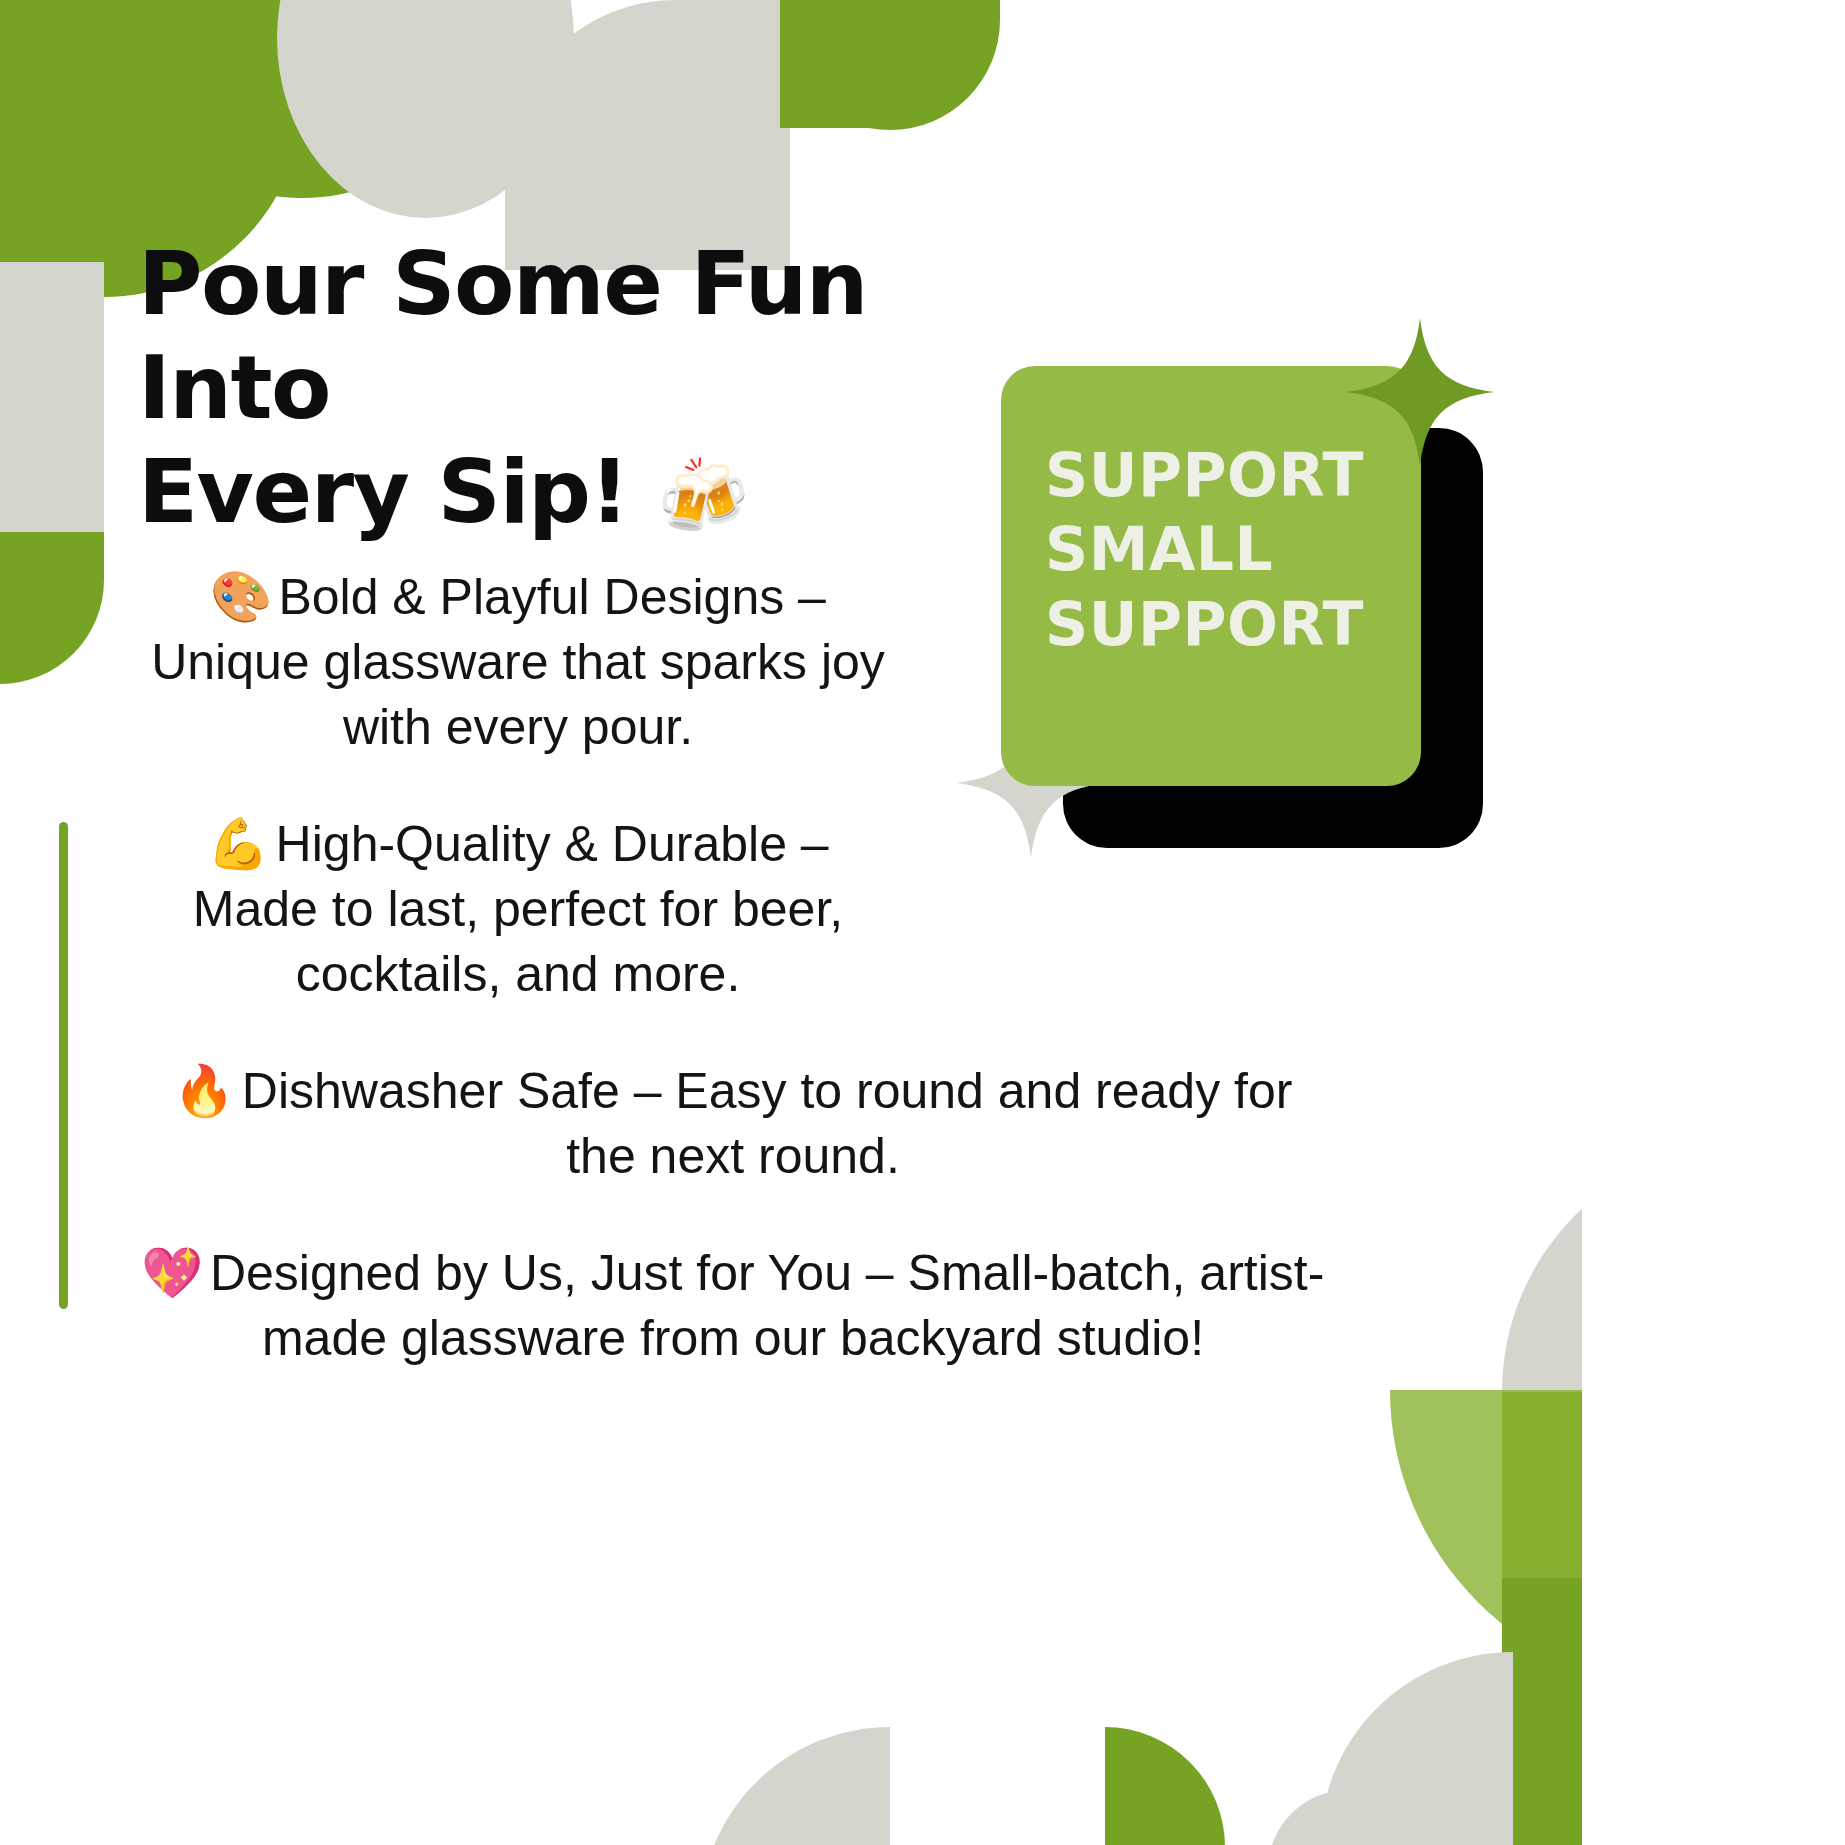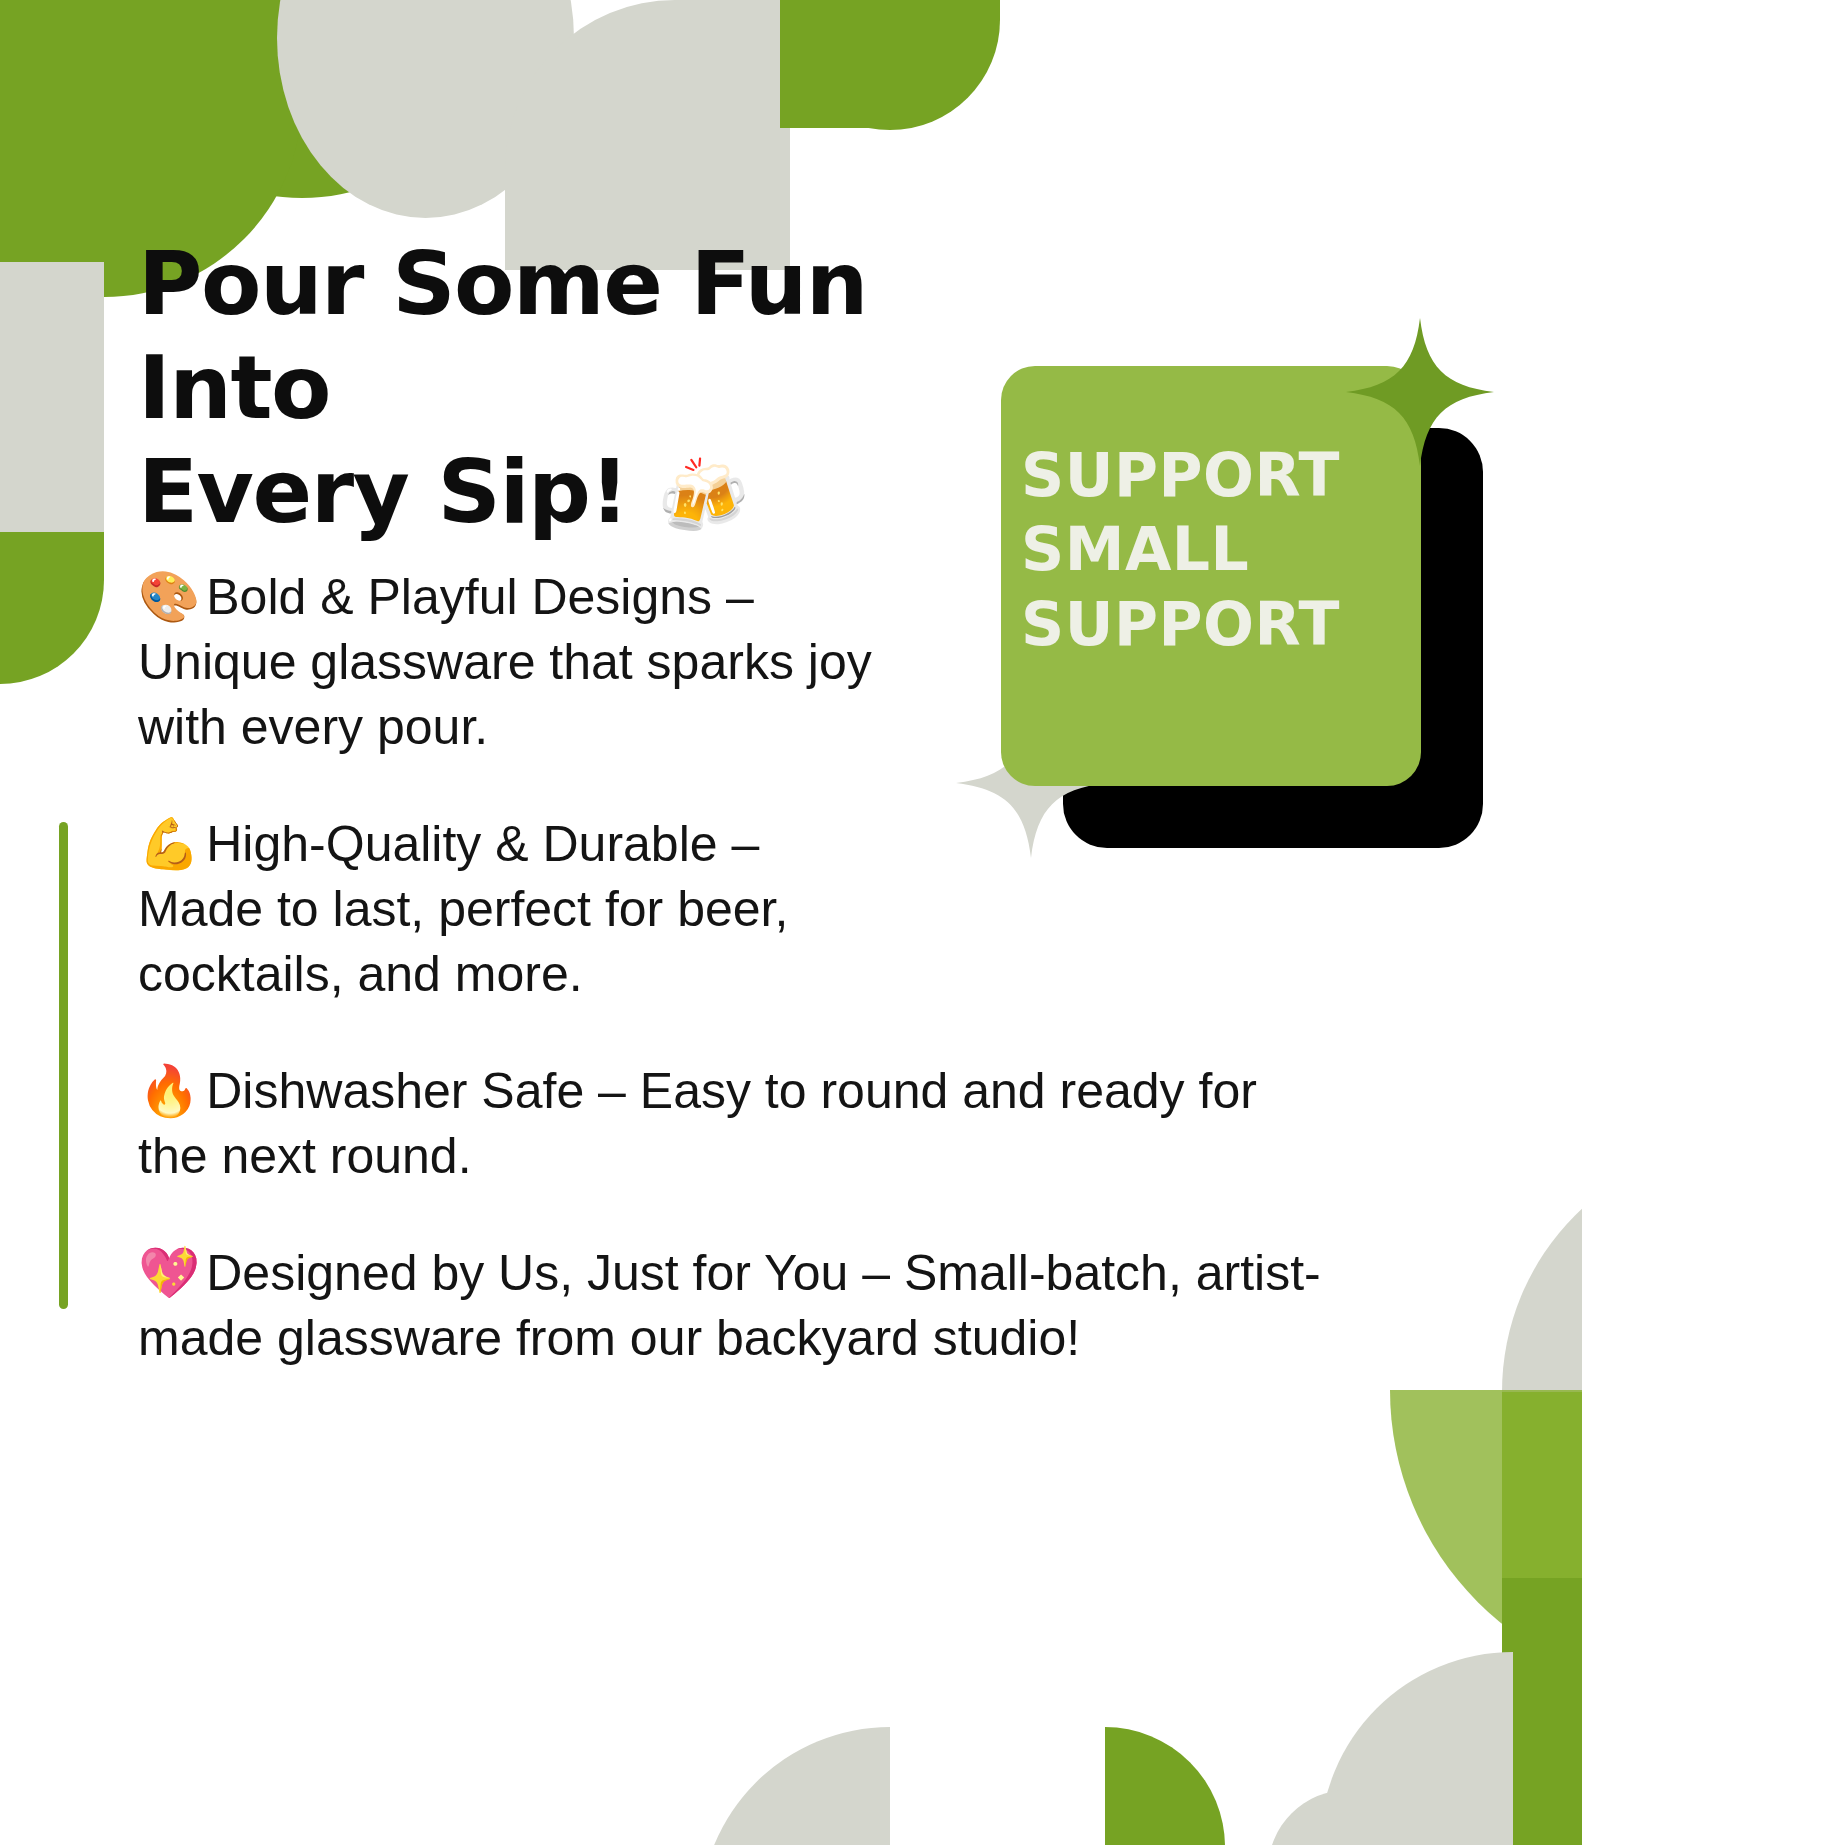--- a/index.html
+++ b/index.html
@@ -86,20 +86,21 @@
     max-width: 840px;
   }
   .headline .emoji { font-size: 74px; }
 
   .bullets { margin: 0; padding: 0; list-style: none; }
   .bullet {
     font-size: 50px;
     line-height: 1.30;
     color: #141414;
     margin: 0 0 52px 0;
+    text-align: center;
   }
   .bullet:last-child { margin-bottom: 0; }
   .bullet .emoji { margin-right: 6px; }
 
   
   .bullet.narrow { max-width: 760px; }
   .bullet.wide   { max-width: 1190px; }
 
   
   .badge-wrap {
@@ -118,21 +119,21 @@
   }
   .badge-card {
     position: absolute;
     left: 0;
     top: 0;
     width: 420px;
     height: 420px;
     background: #95ba46;
     border-radius: 34px;
     box-sizing: border-box;
-    padding: 72px 0 0 20px;
+    padding: 72px 0 0 44px;
   }
   .badge-text {
     font-family: "DejaVu Sans", sans-serif;
     font-weight: bold;
     font-size: 60px;
     line-height: 1.24;
     color: #eef0e6;
     letter-spacing: 0.5px;
     margin: 0;
   }

